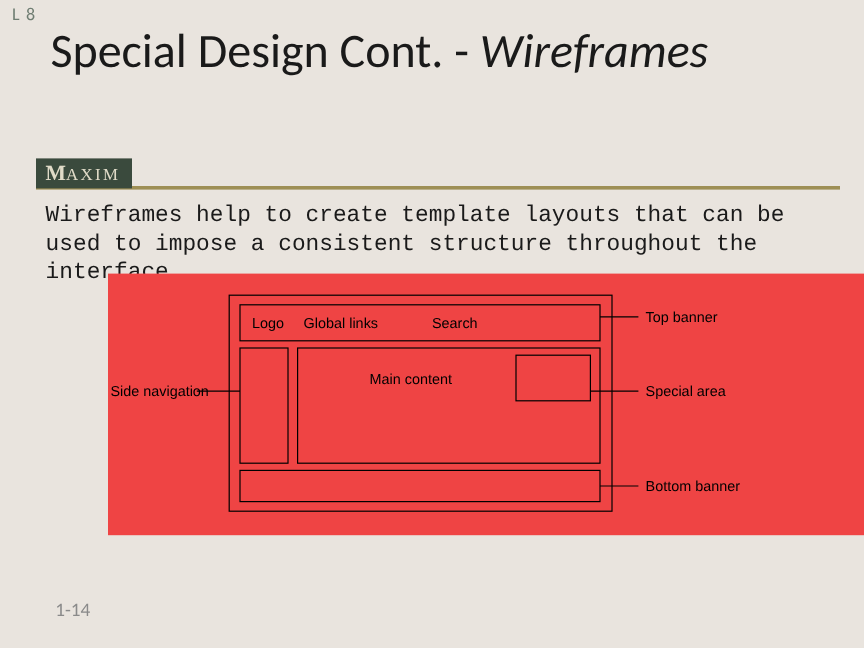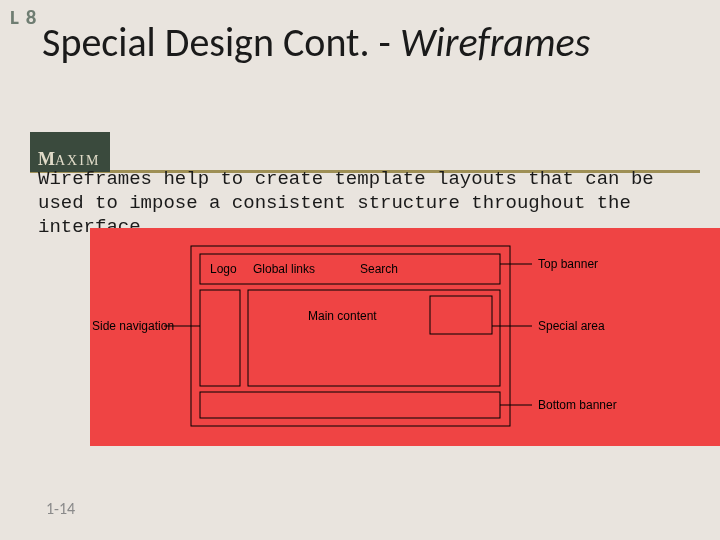--- a/index.html
+++ b/index.html
@@ -8,22 +8,22 @@
     background: #e9e4de;
     font-family: "Calibri", "Segoe UI", Arial, sans-serif;
     color: #1a1a1a;
     position: relative;
     overflow: hidden;
   }
   .slide-tag {
     position: absolute;
     top: 4px;
     left: 10px;
-    font-weight: bold;
-    font-size: 21px;
+    font-weight: normal;
+    font-size: 15px;
     color: #6f7d72;
     letter-spacing: 1px;
   }
   .title {
     position: absolute;
     top: 18px;
     left: 42px;
     right: 20px;
     font-size: 40px;
     font-weight: 400;
@@ -36,21 +36,21 @@
     left: 30px;
     right: 20px;
   }
   .brand-label {
     display: inline-block;
     background: #3a4a3d;
     color: #e0dbc8;
     font-family: Georgia, "Times New Roman", serif;
     font-size: 14px;
     letter-spacing: 2px;
-    padding: 17px 10px 2px 8px;
+    padding: 2px 10px 2px 8px;
     vertical-align: middle;
   }
   .brand-label .big { font-size: 18px; font-weight: bold; letter-spacing: 0; }
   .brand-line {
     display: block;
     border: 0;
     border-top: 3px solid #9e8f55;
     margin-top: -2px;
   }
   .body-text {

